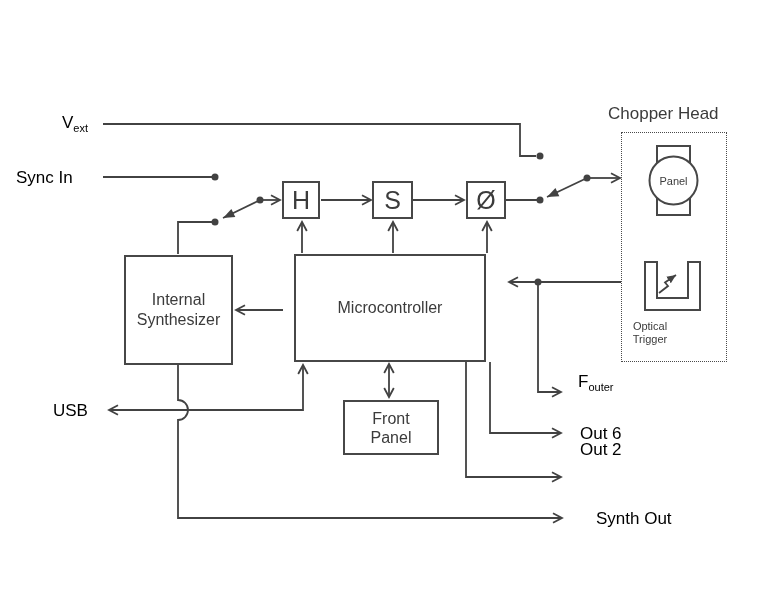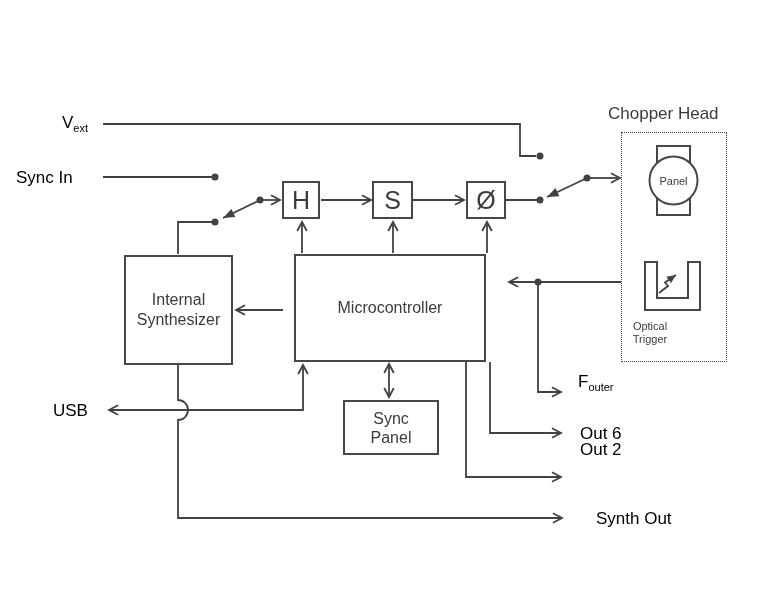--- a/index.html
+++ b/index.html
@@ -114,21 +114,21 @@
     <span class="chain-letter">Ø</span>
   </div>
   <div class="box" style="left:124px;top:255px;width:109px;height:110px;justify-content:center;">
     <span class="box-label">Internal
 Synthesizer</span>
   </div>
   <div class="box" style="left:266px;top:254px;width:192px;height:108px;margin-left:28px;">
     <span class="box-label">Microcontroller</span>
   </div>
   <div class="box fp" style="left:343px;top:400px;width:96px;height:55px;">
-    <span class="box-label">Sync
+    <span class="box-label">Front
 Panel</span>
   </div>
 
   <div class="title-label" style="left:608px;top:104px;">Chopper Head</div>
   <div class="small-label" style="left:649px;top:175px;width:49px;">Panel</div>
   <div class="small-label" style="left:616px;top:320px;width:68px;">Optical
 Trigger</div>
 
   <div class="lbl" style="left:62px;top:113px;"><span>V</span><sub>ext</sub></div>
   <div class="lbl" style="left:16px;top:168px;">Sync In</div>

